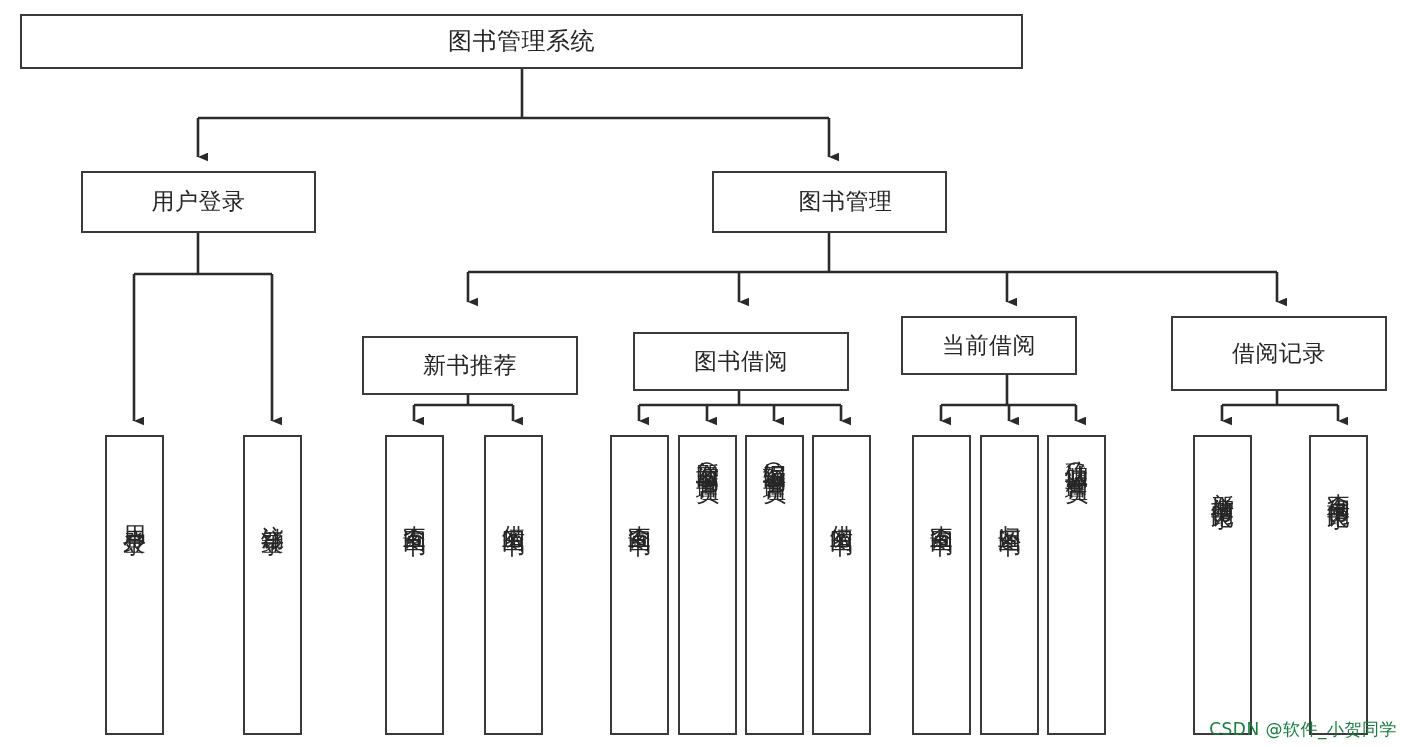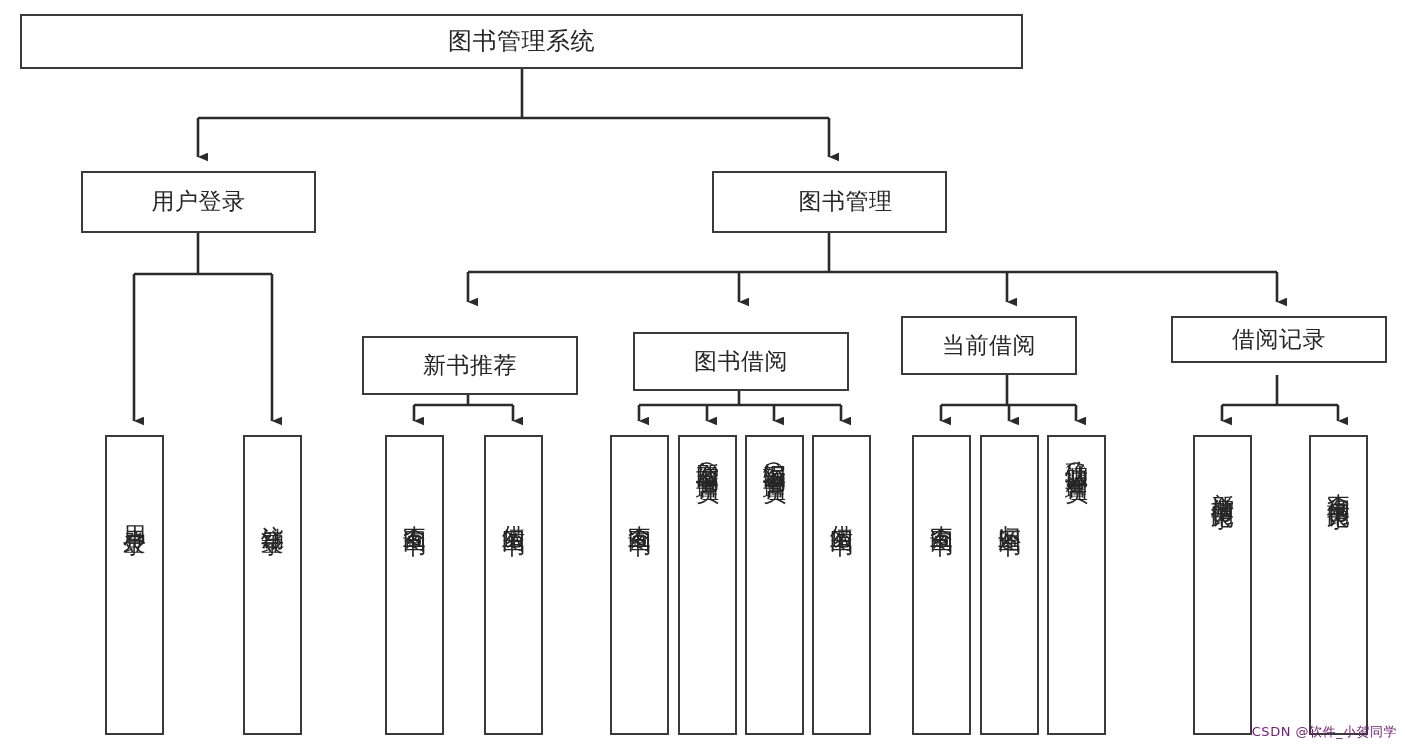--- a/index.html
+++ b/index.html
@@ -64,22 +64,22 @@
     text-orientation: upright;
     font-size: 23px;
     line-height: 1.0;
     letter-spacing: 3px;
     white-space: nowrap;
   }
   .watermark {
     position: absolute;
     right: 8px;
     bottom: 6px;
-    font-size: 13px;
-    color: #701a75;
+    font-size: 17px;
+    color: #15803d;
     letter-spacing: 0.5px;
     z-index: 3;
     user-select: none;
     white-space: nowrap;
   }
 </style>
 </head>
 <body>
 
 <div id="diagram-root">
@@ -151,21 +151,21 @@
   </div>
 
   <div class="node horiz" style="left:633px; top:316px; width:216px; height:59px;margin-top:16px;">
     <span class="node-label">图书借阅</span>
   </div>
 
   <div class="node horiz" style="left:901px; top:316px; width:176px; height:59px;">
     <span class="node-label">当前借阅</span>
   </div>
 
-  <div class="node horiz" style="left:1171px; top:316px; width:216px; height:47px;justify-content:center;">
+  <div class="node horiz" style="left:1171px; top:316px; width:216px; height:75px;justify-content:center;">
     <span class="node-label">借阅记录</span>
   </div>
 
   <div class="node vert" style="left:105px; top:435px; width:59px; height:300px; padding-top:70px;">
     <span class="node-label">用户登录</span>
   </div>
 
   <div class="node vert" style="left:243px; top:435px; width:59px; height:300px; padding-top:70px;">
     <span class="node-label">注销登录</span>
   </div>

